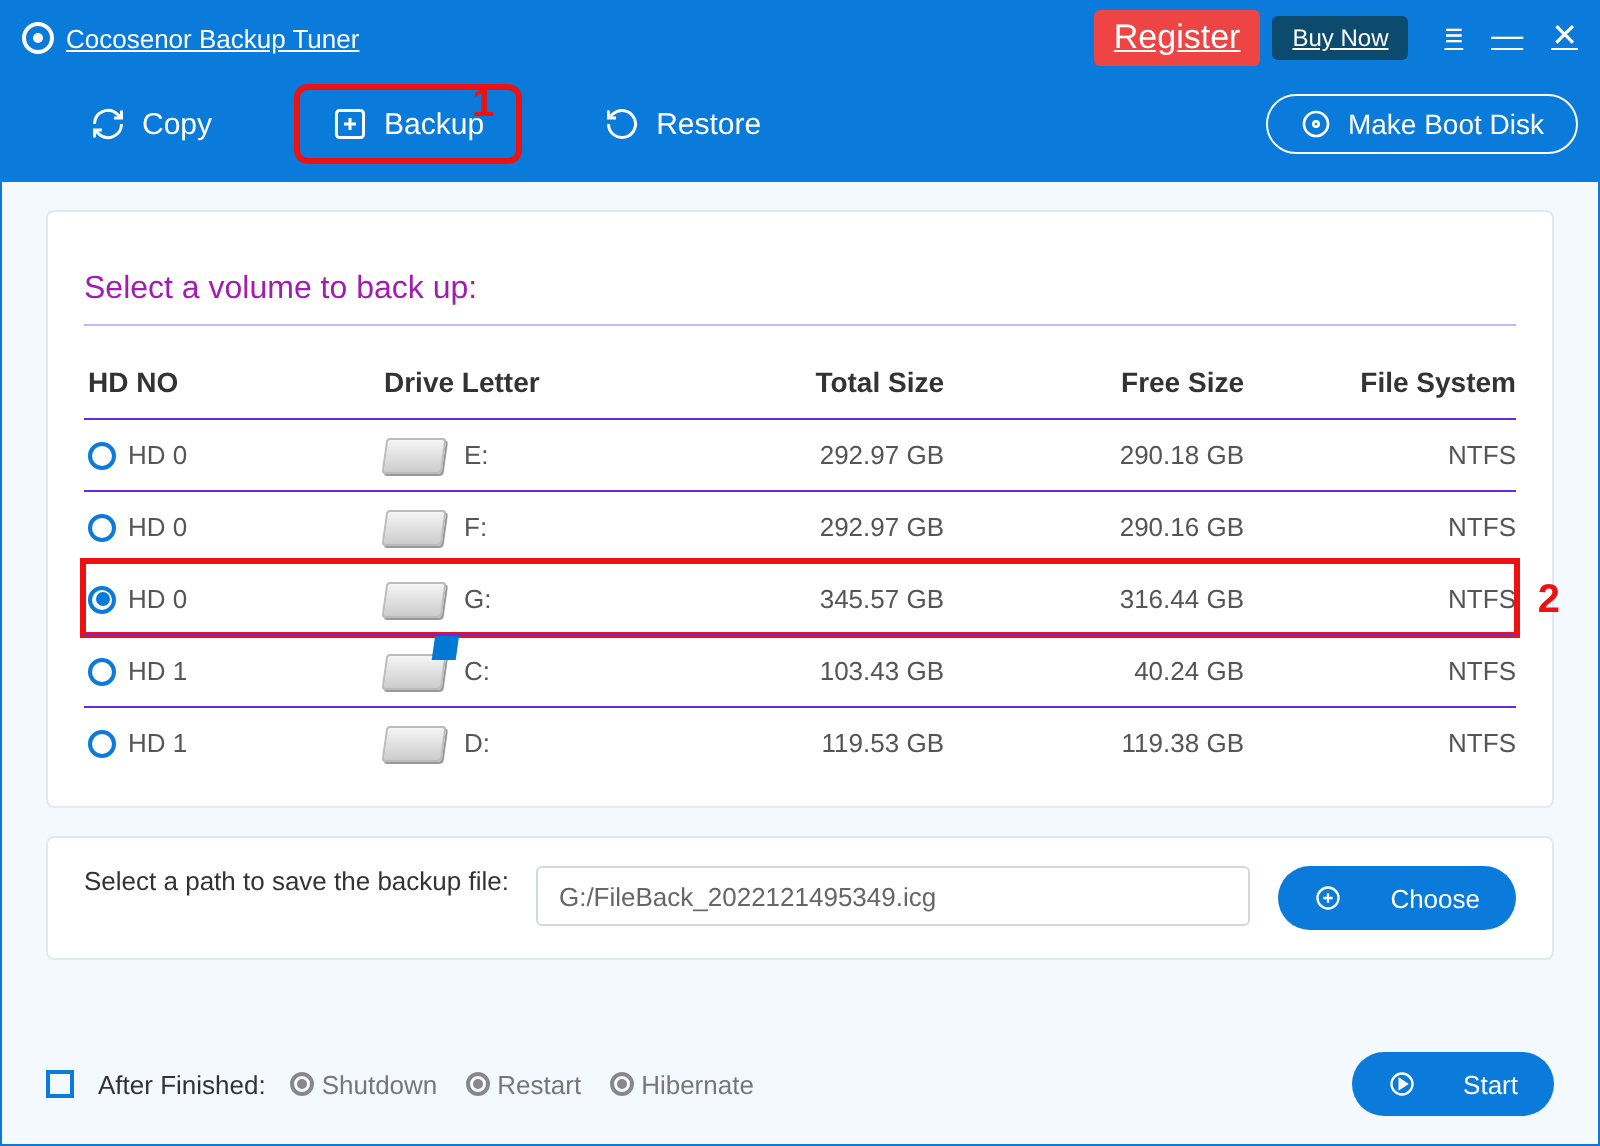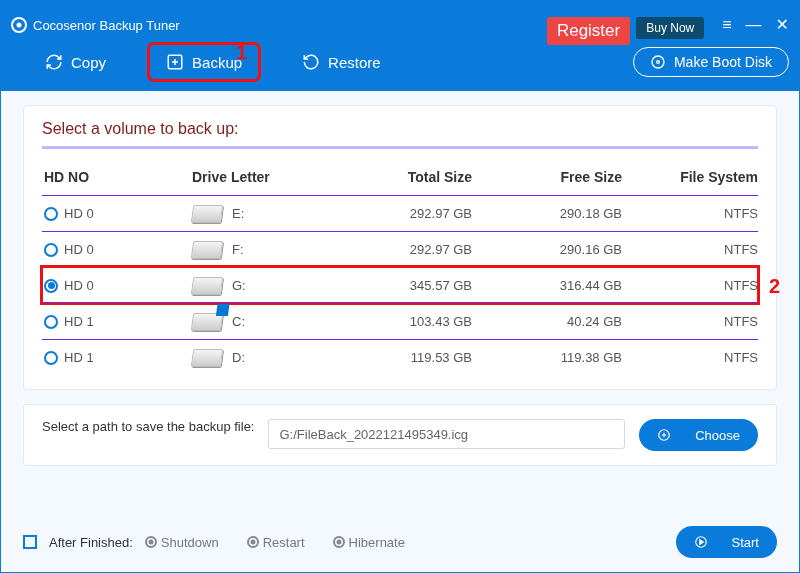--- a/index.html
+++ b/index.html
@@ -1,33 +1,33 @@
 <!DOCTYPE html>
 <html><head>
 <meta charset="utf-8">
 <style>
   * { box-sizing: border-box; margin: 0; padding: 0; }
   body { font-family: -apple-system, "Segoe UI", Arial, sans-serif; font-size: 13px; color: #333; background: #fff; }
   .window { width: 800px; height: 573px; border: 1px solid #0a7adb; display: flex; flex-direction: column; position: relative; }
   .header { background: #0a7adb; color: #fff; }
-  .titlebar { display: flex; align-items: flex-start; height: 36px; padding: 16px 10px; gap: 6px; }
+  .titlebar { display: flex; align-items: center; height: 36px; padding: 16px 10px; gap: 6px; text-decoration: underline; }
   .title { font-size: 13px; flex: 1; display: flex; align-items: center; gap: 6px; }
   .btn-reg { background: #ef4444; color: #fff; border: none; padding: 4px 10px; border-radius: 3px; font-size: 17px; cursor: pointer; }
   .btn-buy { background: #0c4a6e; color: #fff; border: none; padding: 4px 10px; border-radius: 3px; font-size: 12px; cursor: pointer; }
   .winctrl { display: flex; align-items: center; gap: 14px; margin-left: 12px; }
   .winctrl span { cursor: pointer; font-size: 16px; line-height: 1; }
   .tabs { display: flex; align-items: center; padding: 8px 10px 12px 28px; gap: 28px; }
   .tab { display: inline-flex; align-items: center; gap: 8px; padding: 8px 16px; color: #fff; cursor: pointer; font-size: 15px; border-radius: 4px; }
   .tab svg { width: 18px; height: 18px; }
   .tab.hl { outline: 3px solid #e11; outline-offset: 0; }
   .boot { margin-left: auto; border: 1px solid #fff; border-radius: 18px; padding: 6px 16px; display: inline-flex; align-items: center; gap: 8px; cursor: pointer; font-size: 14px; }
   .callout1 { position: absolute; left: 235px; top: 40px; color: #e11; font-weight: 700; font-size: 20px; }
   .body { flex: 1; padding: 14px 22px; background: #f3f9ff; display: flex; flex-direction: column; gap: 14px; }
   .card { background: #fff; border: 1px solid #e2e8f0; border-radius: 4px; padding: 14px 18px; }
-  .section-title { color: #7f1d1d; font-size: 16px; padding-bottom: 8px; border-bottom: 3px solid #c4b5fd; }
+  .section-title { color: #a21caf; font-size: 16px; padding-bottom: 8px; border-bottom: 1px solid #c4b5fd; margin-top: 16px; }
   .tbl { width: 100%; margin-top: 10px; }
   .thead, .trow { display: flex; align-items: center; height: 36px; text-align: right; }
   .thead { font-weight: 600; color: #333; font-size: 14px; }
   .trow { border-top: 1px solid #6d28d9; color: #555; position: relative; }
   .trow.sel { outline: 3px solid #e11; outline-offset: -1px; }
   .col-hd { width: 150px; display: flex; align-items: center; gap: 6px; padding-left: 2px; }
   .col-drv { width: 130px; display: flex; align-items: center; gap: 10px; }
   .col-tot { width: 150px; }
   .col-free { width: 150px; }
   .col-fs { flex: 1; }
@@ -35,21 +35,21 @@
   .radio.on::after { content:""; width:7px; height:7px; background:#0a7adb; border-radius:50%; }
   .driveico { width: 30px; height: 18px; background: linear-gradient(#f5f5f5,#ccc); border:1px solid #bbb; border-radius:2px; display:inline-block; transform: skewX(-8deg); box-shadow: 1px 1px 0 #999; position:relative; }
   .driveico.win::after { content:""; position:absolute; right:-6px; top:-10px; width:12px; height:12px; background:#0078d4; }
   .callout2 { position:absolute; right:-22px; top:7px; color:#e11; font-weight:700; font-size:20px; }
   .pathcard { display:flex; align-items:flex-start; gap:14px; }
   .pathlabel { font-size:13px; color:#333; }
   .pathinput { flex:1; border:1px solid #d0d8e0; border-radius:3px; height:30px; padding:0 10px; font-size:13px; color:#666; }
   .btn-choose, .btn-start { background:#0a7adb; color:#fff; border:none; border-radius:18px; height:32px; padding:0 18px; display:inline-flex; align-items:center; gap:24px; cursor:pointer; font-size:13px; }
   .footer { display:flex; align-items:center; padding:10px 22px 14px; gap:12px; background:#f3f9ff; }
   .chk { width:14px; height:14px; border:2px solid #0a7adb; display:inline-block; cursor:pointer; }
-  .footer .opts { display:flex; align-items:center; gap:28px; color:#777; }
+  .footer .opts { display:flex; align-items:center; gap:14px; color:#777; }
   .footer .opt { display:flex; align-items:center; gap:4px; cursor:pointer; }
   .r-off { width:12px;height:12px;border:2px solid #888;border-radius:50%;display:inline-block; position:relative;}
   .r-off::after{content:"";width:5px;height:5px;background:#888;border-radius:50%;position:absolute;left:50%;top:50%;transform:translate(-50%,-50%);}
 </style>
 </head>
 <body>
 
 <div class="window">
   <div class="header">
     <div class="titlebar">

